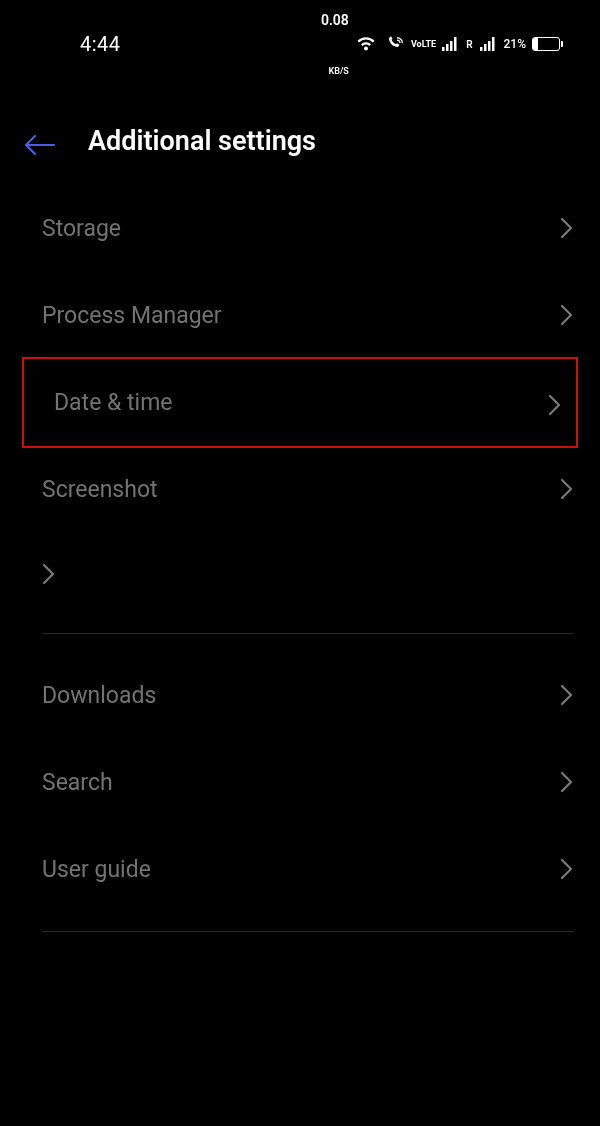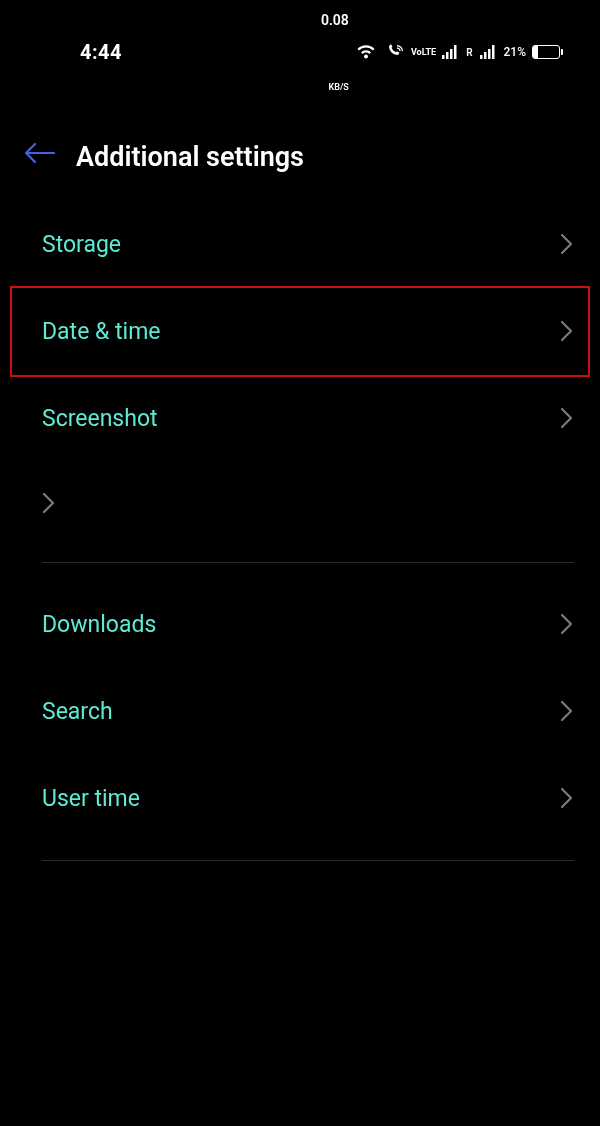--- a/index.html
+++ b/index.html
@@ -11,35 +11,35 @@
       font-family: -apple-system, BlinkMacSystemFont, "Segoe UI", Roboto, sans-serif;
       overflow: hidden;
     }
     .status-bar {
       display: flex;
       justify-content: space-between;
       align-items: center;
       padding: 14px 40px 10px 80px;
       font-size: 20px;
     }
-    .status-left { font-weight: 700; letter-spacing: 0.5px; }
+    .status-left { font-weight: 400; letter-spacing: 0.5px; }
     .status-right {
       display: flex;
       align-items: center;
       gap: 6px;
     }
     .speed {
       display: flex;
       flex-direction: column;
       align-items: flex-end;
       line-height: 0.9;
       gap: 40px;
     }
     .speed-val { font-size: 14px; font-weight: 600; }
-    .speed-unit { font-size: 9px; font-weight: 600; margin-top: 16px; }
+    .speed-unit { font-size: 9px; font-weight: 600; }
     .icon-svg { display: flex; align-items: center; }
     .volte {
       display: flex;
       flex-direction: row;
       line-height: 0.9;
       font-size: 9px;
       font-weight: 700;
     }
     .r-label { font-size: 10px; font-weight: 600; margin-right: 1px; }
     .battery-pct { font-size: 12px; font-weight: 500; }
@@ -58,23 +58,23 @@
       background: #fff;
       border-radius: 0 1px 1px 0;
     }
     .battery-fill {
       width: 21%; height: 100%;
       background: #fff;
       border-radius: 1px 0 0 1px;
     }
     .header {
       display: flex;
-      align-items: flex-start;
+      align-items: flex-end;
       padding: 40px 20px 28px 22px;
-      gap: 20px;
+      gap: 32px;
     }
     .back-arrow {
       color: #4a5fe0;
       display: flex;
       align-items: center;
     }
     .header-title {
       font-size: 27px;
       font-weight: 600;
       color: #fff;
@@ -82,28 +82,29 @@
     .list { padding: 0 0 0 0; }
     .item {
       display: flex;
       align-items: center;
       justify-content: space-between;
       padding: 30px 26px 30px 42px;
       position: relative;
     }
     .item-label {
       font-size: 23px;
-      color: #5eead4;
+      color: #737373;
       font-weight: 400;
     }
     .chevron { color: #7a7a7a; display: flex; }
     .highlight {
       border: 2.5px solid #cc1010;
-      margin: -2px 10px;
+      margin: -2px 22px;
       padding: 30px 14px 30px 30px;
+      align-items: flex-end;
     }
     .divider {
       height: 1px;
       background: #2a2a2a;
       margin: 18px 26px 18px 42px;
     }
   </style>
 </head>
 <body>
 
@@ -165,20 +166,28 @@
 <div class="list">
   <div class="item">
     <span class="item-label">Storage</span>
     <span class="chevron">
         <svg width="14" height="22" viewBox="0 0 14 22">
           <path d="M2 2l9 9-9 9" stroke="#7a7a7a" stroke-width="2.2" fill="none" stroke-linecap="round" stroke-linejoin="round"></path>
         </svg>
       </span>
   </div>
 
+  <div class="item">
+    <span class="item-label">Process Manager</span>
+    <span class="chevron">
+        <svg width="14" height="22" viewBox="0 0 14 22">
+          <path d="M2 2l9 9-9 9" stroke="#7a7a7a" stroke-width="2.2" fill="none" stroke-linecap="round" stroke-linejoin="round"></path>
+        </svg>
+      </span>
+  </div>
 
   <div class="item highlight">
     <span class="item-label">Date &amp; time</span>
     <span class="chevron">
         <svg width="14" height="22" viewBox="0 0 14 22">
           <path d="M2 2l9 9-9 9" stroke="#7a7a7a" stroke-width="2.2" fill="none" stroke-linecap="round" stroke-linejoin="round"></path>
         </svg>
       </span>
   </div>
 
@@ -214,21 +223,21 @@
   <div class="item">
     <span class="item-label">Search</span>
     <span class="chevron">
         <svg width="14" height="22" viewBox="0 0 14 22">
           <path d="M2 2l9 9-9 9" stroke="#7a7a7a" stroke-width="2.2" fill="none" stroke-linecap="round" stroke-linejoin="round"></path>
         </svg>
       </span>
   </div>
 
   <div class="item">
-    <span class="item-label">User time</span>
+    <span class="item-label">User guide</span>
     <span class="chevron">
         <svg width="14" height="22" viewBox="0 0 14 22">
           <path d="M2 2l9 9-9 9" stroke="#7a7a7a" stroke-width="2.2" fill="none" stroke-linecap="round" stroke-linejoin="round"></path>
         </svg>
       </span>
   </div>
 
   <div class="divider"></div>
 
 </div>

